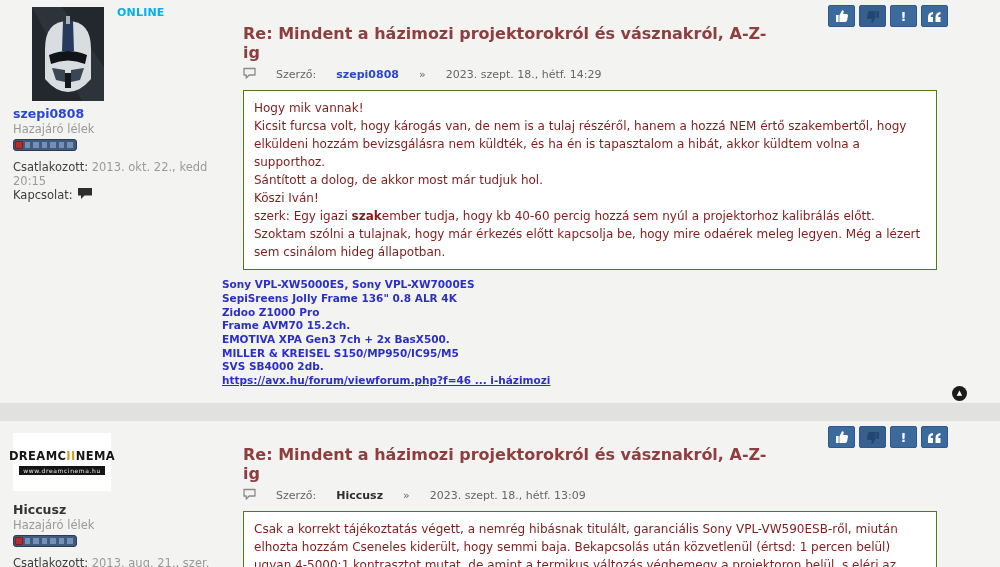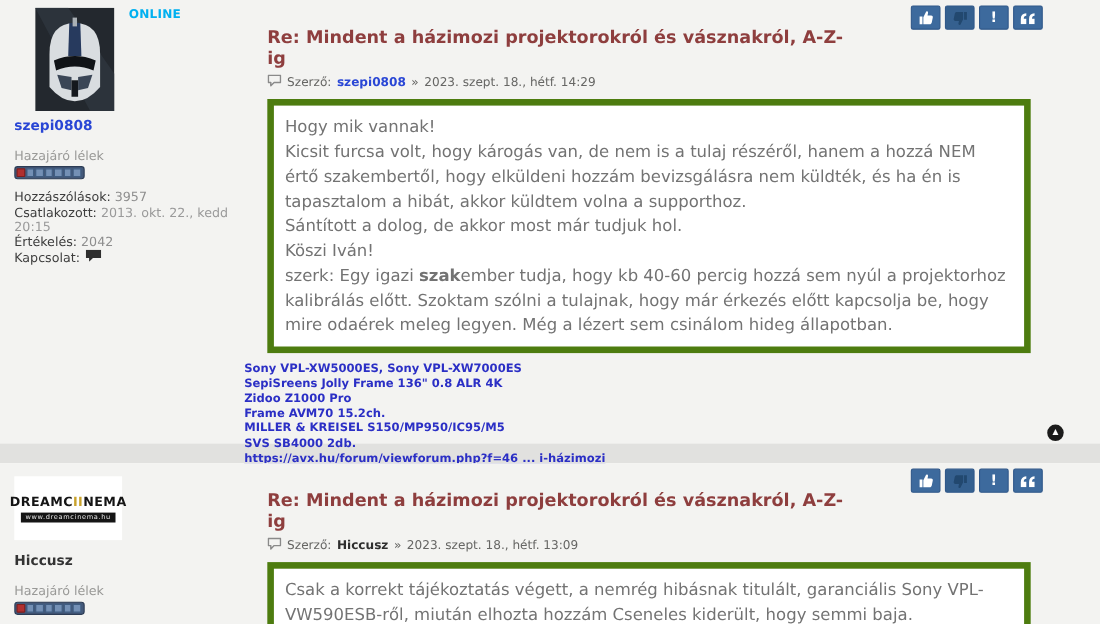--- a/index.html
+++ b/index.html
@@ -16,42 +16,42 @@
   .online { position:absolute; left:117px; top:6px; color:#00b0f0; font-weight:bold; font-size:11px; letter-spacing:.2px; }
   .avatar { display:block; }
   .av-trooper { margin-left:19px; width:72px; height:94px; }
   .av-logo { margin-left:0; margin-top:5px; width:98px; height:58px; background:#ffffff; display:flex; flex-direction:column; align-items:center; justify-content:center; gap:3px; }
   .brand { font-size:11.5px; font-weight:bold; color:#151515; letter-spacing:.4px; white-space:nowrap; }
   .brand .bars { color:#c9a22c; }
   .logo-url { background:#151515; color:#e8e8e8; font-size:6px; letter-spacing:.6px; padding:1px 4px; white-space:nowrap; }
   .uname { display:inline-block; font-weight:bold; font-size:12.5px; margin-top:5px; text-decoration:none; }
   .post1 .uname { color:#2946d5; }
   .post2 .uname { color:#333333; margin-top:11px; }
-  .rank { color:#999997; font-size:11.5px; margin:13px 0 3px; }
+  .rank { color:#999997; font-size:11.5px; margin:1px 0 3px; }
   .rankbar { width:64px; height:12px; background:#44597a; border:1px solid #2c3c55; border-radius:3px; display:flex; gap:1px; padding:1px; }
   .cell { width:7.5px; height:8px; border-radius:1px; }
   .cell.red { background:#b03030; border:1px solid #7e1f1f; }
   .cell.blue { background:#7490b5; border:1px solid #3f5d82; }
   .stats { margin-top:10px; width:205px; line-height:1.18; color:#8e8e8e; }
   .stats .lbl { color:#3d3d3d; }
   .stats .val.light { color:#9a9a9a; }
   .stat.kapcsolat { display:flex; align-items:center; gap:5px; }
 
   
   .content { flex:1; padding:24px 63px 0 21px; position:relative; }
   .title { display:block; color:#8e3e3e; font-size:16px; font-weight:bold; line-height:1.2; text-decoration:none; padding-right:170px; }
-  .meta { margin-top:5px; display:flex; align-items:center; gap:5px; font-size:11px; color:#666664; }
+  .meta { margin-top:5px; display:flex; align-items:center; gap:20px; font-size:11px; color:#666664; }
   .meta .mauthor { font-weight:bold; text-decoration:none; }
   .meta .mauthor.blue { color:#2946d5; }
   .meta .mauthor.dark { color:#2e2e2e; }
   .buttons { position:absolute; top:5px; right:52px; display:flex; gap:4px; }
   .btn { width:27px; height:22px; background:#3d6a9d; border:1px solid #30588a; border-radius:2px; display:flex; align-items:center; justify-content:center; color:#ffffff; cursor:pointer; font-family:inherit; }
   .btn.dim { background:#35608f; }
   .btn .excl { font-weight:bold; font-size:13px; color:#ffffff; }
-  .bodybox { margin-top:8px; background:#ffffff; border:6px solid #4d7c0f; padding:8px 10px; font-size:15px; line-height:1.5; color:#737373; }
+  .bodybox { margin-top:8px; background:#ffffff; border:1px solid #4d7c0f; padding:8px 10px; font-size:12px; line-height:1.5; color:#7f1d1d; }
   .bodybox b { font-weight:bold; }
   .sig { margin:8px 0 0 -21px; font-size:10.5px; font-weight:bold; color:#2b2fc5; line-height:1.3; }
   .sig .siglink { color:#2b2fc5; text-decoration:underline; }
   .topbtn { position:absolute; right:33px; bottom:2px; width:15px; height:15px; border-radius:50%; background:#1b1b1b; color:#ffffff; display:flex; align-items:center; justify-content:center; cursor:pointer; }
   .topbtn span { font-size:7px; line-height:1; transform:translateY(-.5px); }
 </style>
 </head>
 <body>
 
 <div class="page">
@@ -77,23 +77,21 @@
       <div class="rankbar">
         <span class="cell red"></span>
           <span class="cell blue"></span>
           <span class="cell blue"></span>
           <span class="cell blue"></span>
           <span class="cell blue"></span>
           <span class="cell blue"></span>
           <span class="cell blue"></span>
       </div>
       <div class="stats">
-        <div class="stat"><span class="lbl">Hozzászólások:</span> <span class="val">3957</span></div>
         <div class="stat"><span class="lbl">Csatlakozott:</span> <span class="val light">2013. okt. 22., kedd 20:15</span></div>
-        <div class="stat"><span class="lbl">Értékelés:</span> <span class="val">2042</span></div>
         <div class="stat kapcsolat">
             <span class="lbl">Kapcsolat:</span>
           <span>
             <svg width="14" height="11" viewBox="0 0 14 11">
                 <path d="M0 0h14v7.5H6.5L3 11V7.5H0z" fill="#2e2e2e"></path>
               </svg>
           </span>
         </div>
       </div>
     </aside>
@@ -141,20 +139,21 @@
         <div>Sántított a dolog, de akkor most már tudjuk hol.</div>
         <div>Köszi Iván!</div>
         <div><span>szerk: Egy igazi </span><b>szak</b><span>ember tudja, hogy kb 40-60 percig hozzá sem nyúl a projektorhoz kalibrálás előtt. Szoktam szólni a tulajnak, hogy már érkezés előtt kapcsolja be, hogy mire odaérek meleg legyen. Még a lézert sem csinálom hideg állapotban.</span></div>
       </div>
 
       <div class="sig">
         <div>Sony VPL-XW5000ES, Sony VPL-XW7000ES</div>
         <div>SepiSreens Jolly Frame 136" 0.8 ALR 4K</div>
         <div>Zidoo Z1000 Pro</div>
         <div>Frame AVM70 15.2ch.</div>
+        <div>EMOTIVA XPA Gen3 7ch + 2x BasX500.</div>
         <div>MILLER &amp; KREISEL S150/MP950/IC95/M5</div>
         <div>SVS SB4000 2db.</div>
         <div><a class="siglink" href="#">https://avx.hu/forum/viewforum.php?f=46 ... i-házimozi</a></div>
       </div>
 
       <div class="topbtn">
           <span>▲</span>
         </div>
     </div>
   </section>

